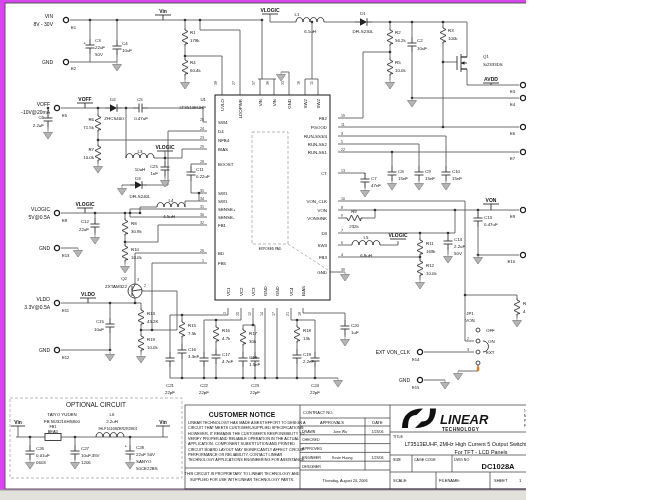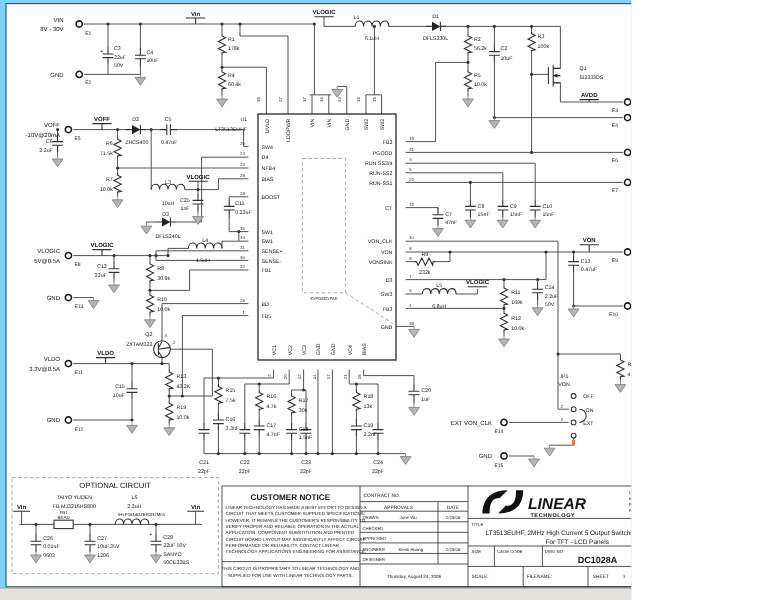--- a/index.html
+++ b/index.html
@@ -1,16 +1,16 @@
 <!DOCTYPE html>
 <html><head>
 <meta charset="utf-8">
 <style>
   html,body{margin:0;padding:0;background:#fff}
-  .page{position:relative;width:526px;height:500px;background:#7dd3fc;overflow:hidden}
+  .page{position:relative;width:526px;height:500px;background:#d946ef;overflow:hidden}
   svg{display:block}
   text{font-family:"Liberation Sans",sans-serif;fill:#141414}
   .w{fill:none;stroke:#4a4a4a;stroke-width:.8}
   .sym{fill:none;stroke:#303030;stroke-width:.9}
   .ic{fill:#fff;stroke:#2b2b2b;stroke-width:1.1}
   .dash{fill:none;stroke:#9a9a9a;stroke-width:.7;stroke-dasharray:3 2}
   .tb{stroke:#333;stroke-width:.7;fill:none}
   .t{font-size:4.4px}
   .tn{font-size:3.6px;fill:#333}
   .tt{font-size:5px}

